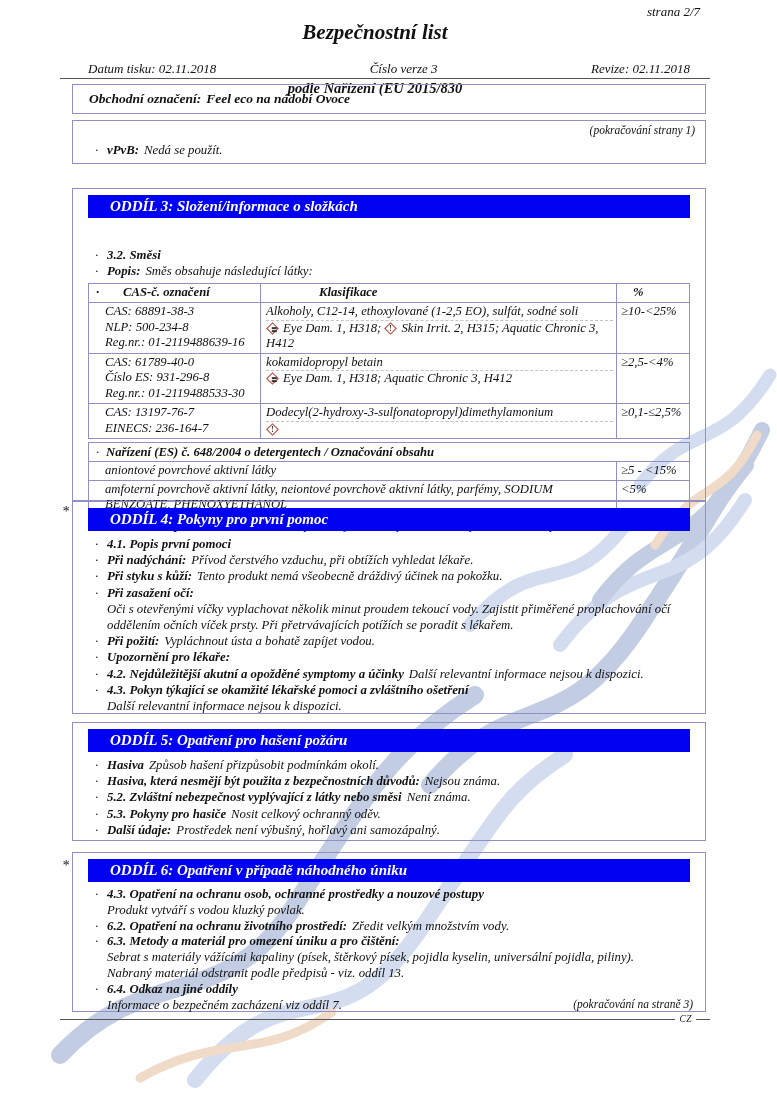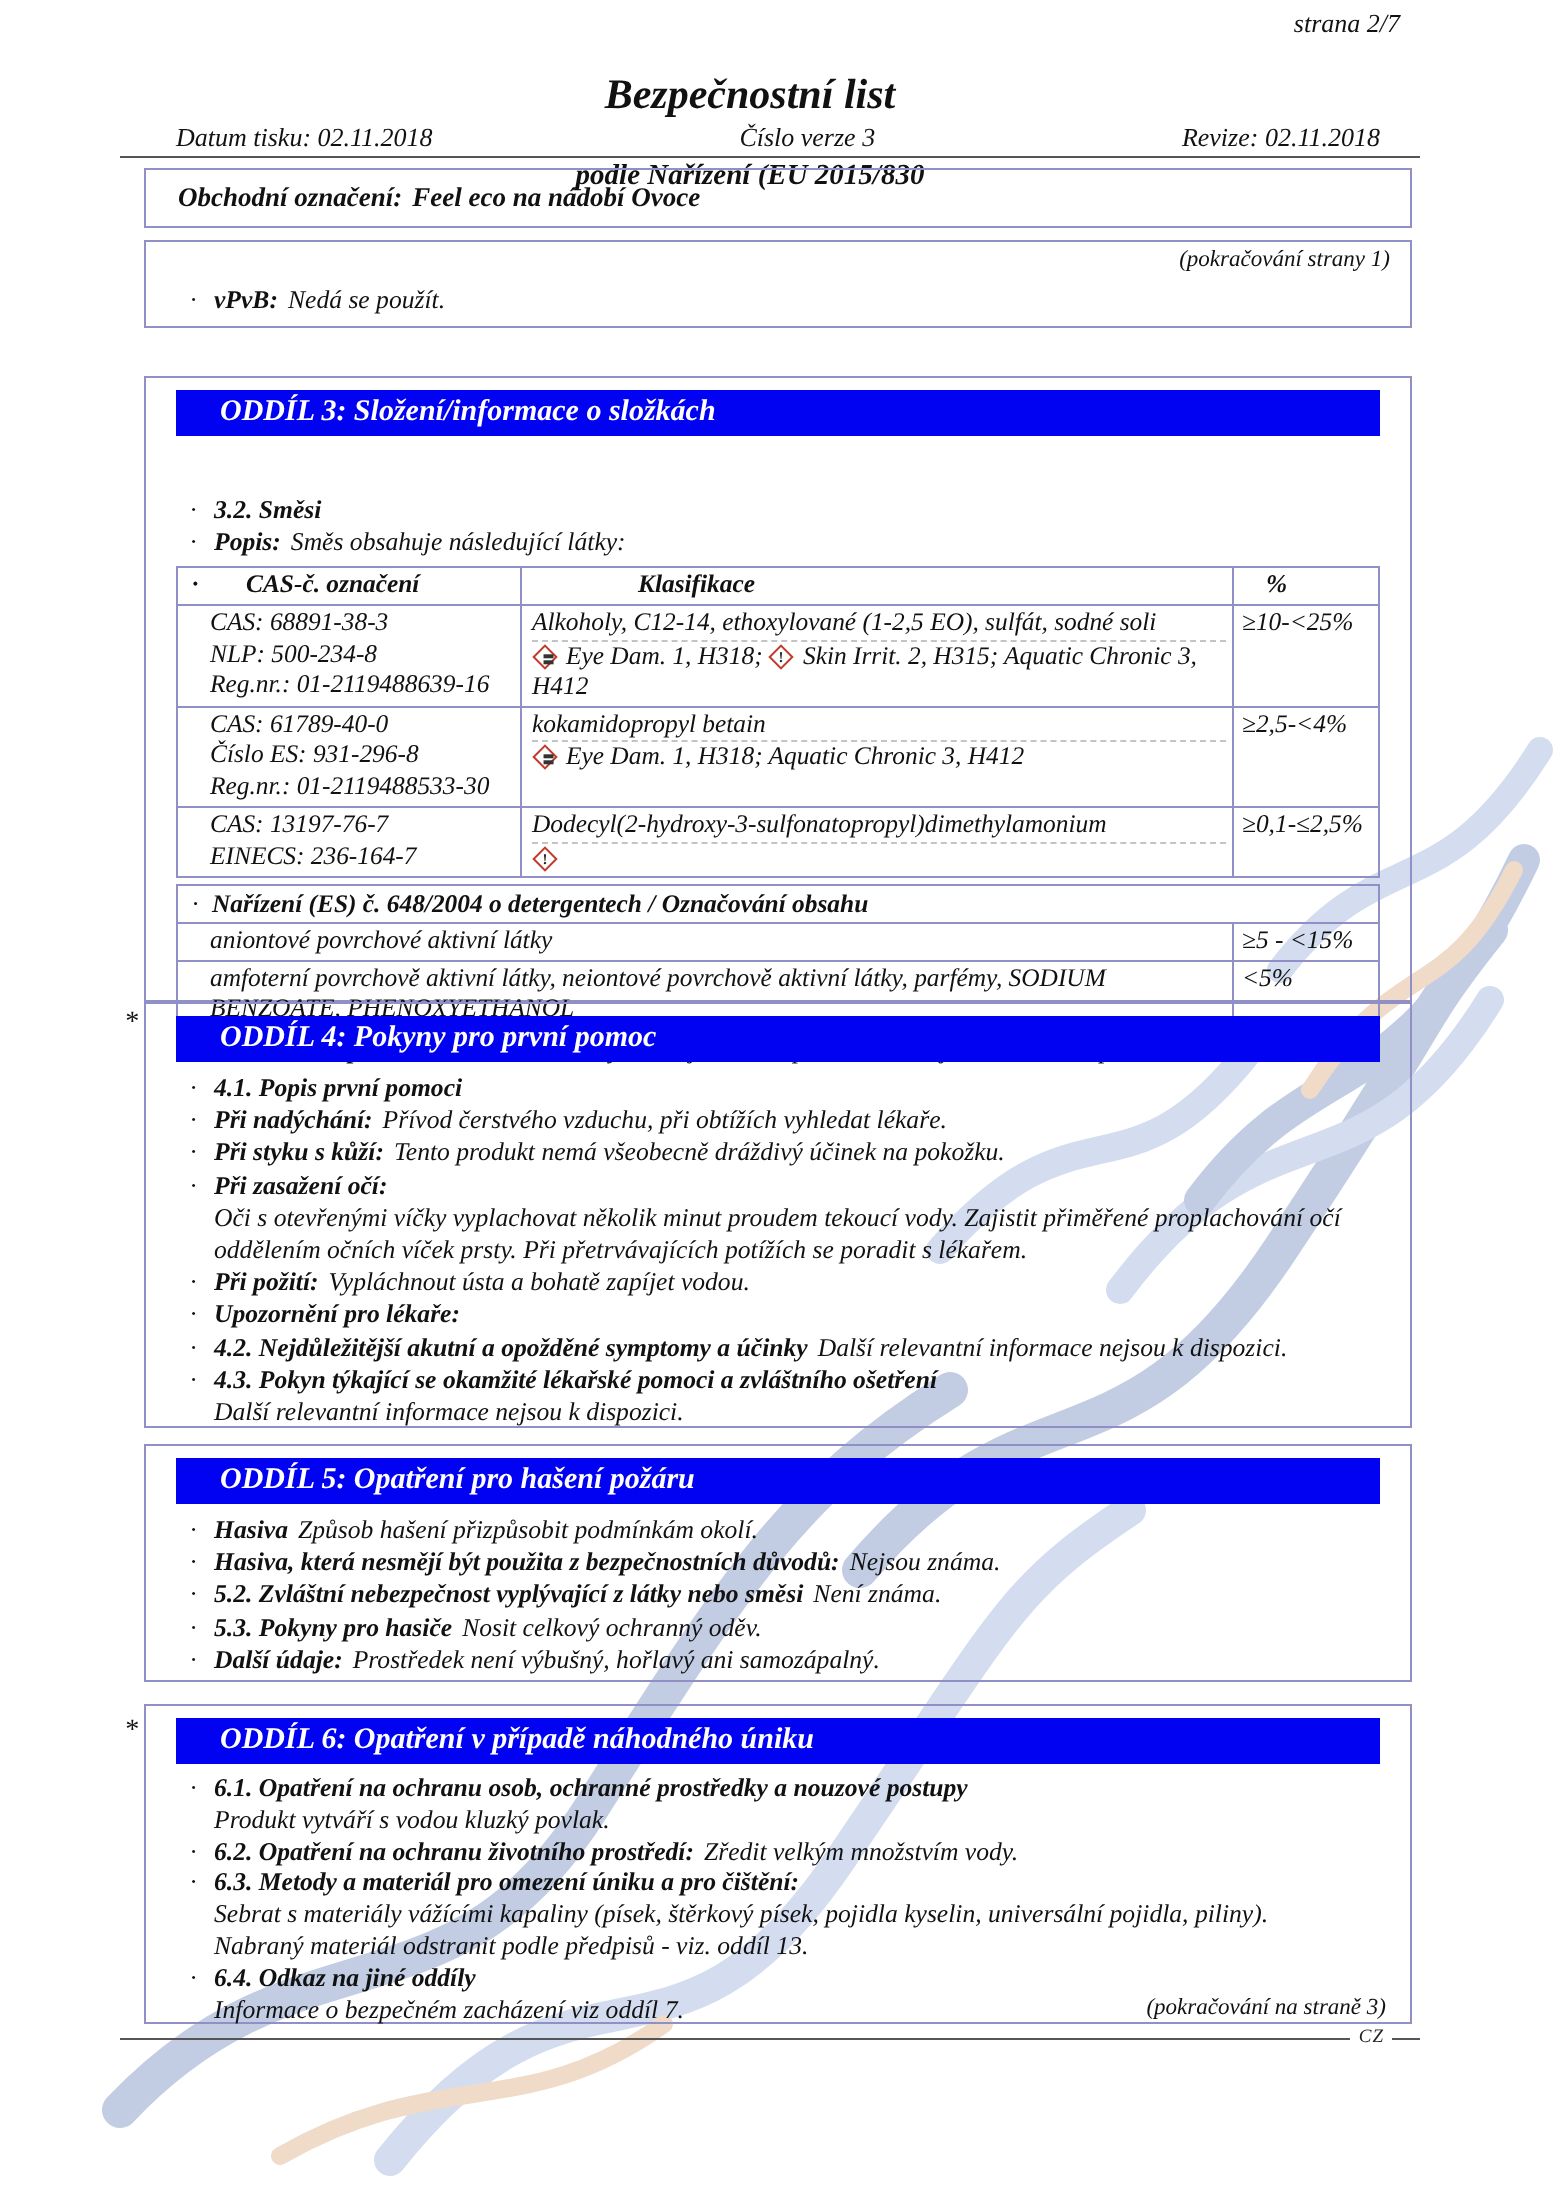--- a/index.html
+++ b/index.html
@@ -11,21 +11,21 @@
     --wm2:#d4ddf0;
     --wm3:#efdbc8;
   }
   *{margin:0;padding:0;box-sizing:border-box;}
   html,body{background:#e9e9e9;}
   body{font-family:"Liberation Serif","DejaVu Serif",serif;font-style:italic;color:var(--ink);}
   .page{position:relative;width:777px;height:1100px;background:#fff;margin:0 auto;overflow:hidden;}
   .wm{position:absolute;inset:0;pointer-events:none;}
 
   .strana{position:absolute;top:4px;right:77px;font-size:13px;text-align:center;}
-  .doc-title{position:absolute;top:35px;left:0;width:750px;text-align:center;font-size:21px;font-weight:bold;}
+  .doc-title{position:absolute;top:20px;left:0;width:750px;text-align:center;font-size:21px;font-weight:bold;}
   .doc-sub{position:absolute;top:44px;left:0;width:750px;text-align:center;font-size:14.5px;font-weight:bold;margin-top:36px;}
   .meta{position:absolute;top:61px;left:88px;width:602px;display:flex;justify-content:space-between;font-size:13px;}
   .toprule{position:absolute;top:78px;left:60px;width:650px;border-top:1px solid #555;}
 
   .box{position:absolute;left:72px;width:634px;border:1px solid var(--bd);background:transparent;}
   .box1{top:84px;height:30px;display:flex;align-items:center;padding-left:16px;font-size:13.5px;font-weight:bold;}
   .box2{top:120px;height:44px;}
   .cont-top{position:absolute;top:3px;right:10px;font-size:11.5px;}
   .box2 .line{margin-top:21px;}
 
@@ -231,21 +231,21 @@
       <div class="line"><span class="b">5.2. Zvláštní nebezpečnost vyplývající z látky nebo směsi</span><span class="t">Není známa.</span></div>
       <div class="line"><span class="b">5.3. Pokyny pro hasiče</span><span class="t">Nosit celkový ochranný oděv.</span></div>
       <div class="line"><span class="b">Další údaje:</span><span class="t">Prostředek není výbušný, hořlavý ani samozápalný.</span></div>
     </div>
   </div>
 
   <span class="star" style="top:858px;">*</span>
   <div class="box box6">
     <div class="secbar">ODDÍL 6: Opatření v případě náhodného úniku</div>
     <div class="secbody">
-      <div class="line"><span class="b">6.1. Opatření na ochranu osob, ochranné prostředky a nouzové postupy</span></div>
+      <div class="line"><span class="b">4.3. Opatření na ochranu osob, ochranné prostředky a nouzové postupy</span></div>
       <div class="line nb"><span class="t">Produkt vytváří s vodou kluzký povlak.</span></div>
       <div class="line"><span class="b">6.2. Opatření na ochranu životního prostředí:</span><span class="t">Zředit velkým množstvím vody.</span></div>
       <div class="line"><span class="b">6.3. Metody a materiál pro omezení úniku a pro čištění:</span></div>
       <div class="line nb"><span class="t">Sebrat s materiály vážícími kapaliny (písek, štěrkový písek, pojidla kyselin, universální pojidla, piliny).</span></div>
       <div class="line nb"><span class="t">Nabraný materiál odstranit podle předpisů - viz. oddíl 13.</span></div>
       <div class="line"><span class="b">6.4. Odkaz na jiné oddíly</span></div>
       <div class="line nb"><span class="t">Informace o bezpečném zacházení viz oddíl 7.</span></div>
     </div>
     <div class="cont-bottom">(pokračování na straně 3)</div>
   </div>

